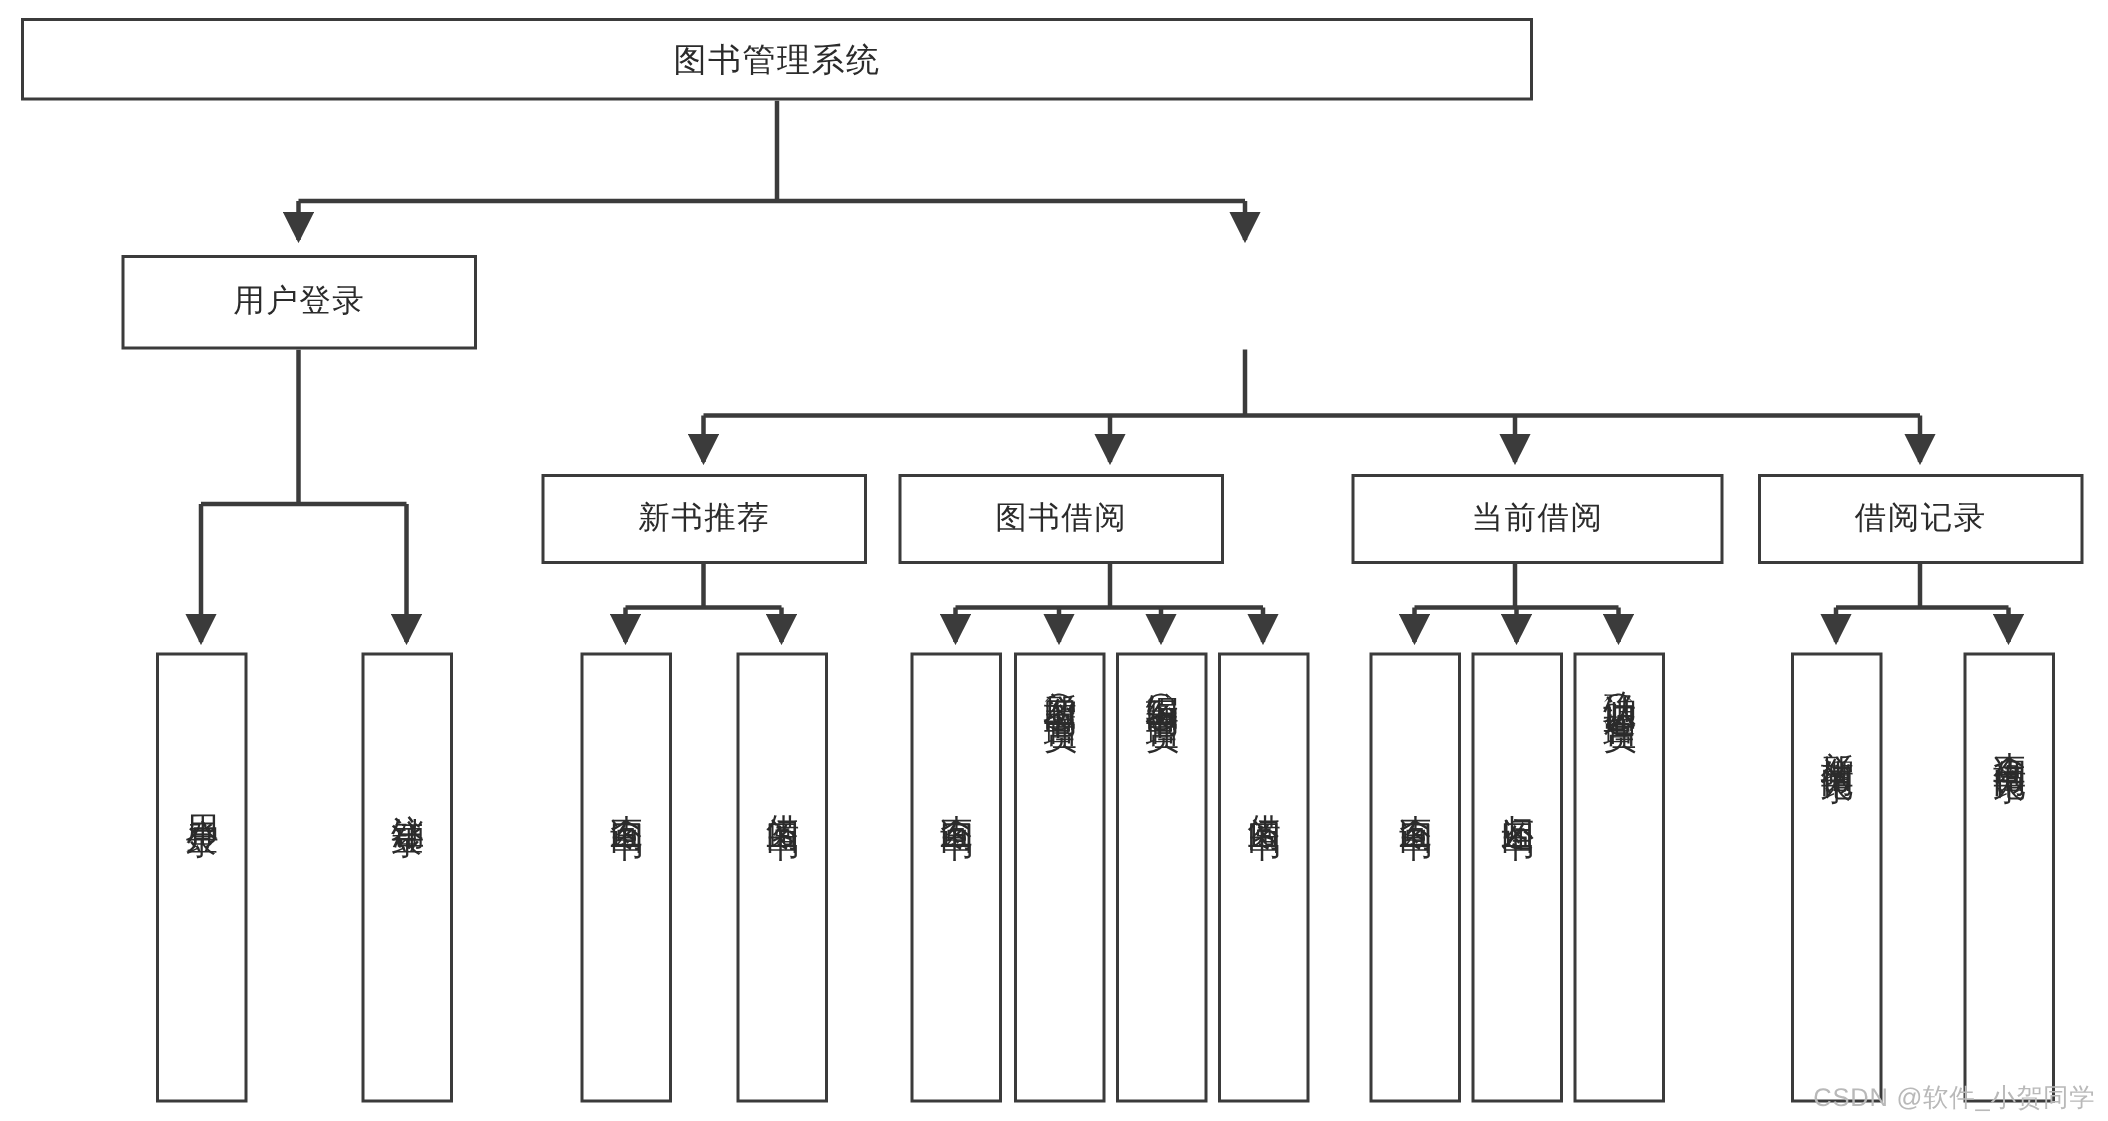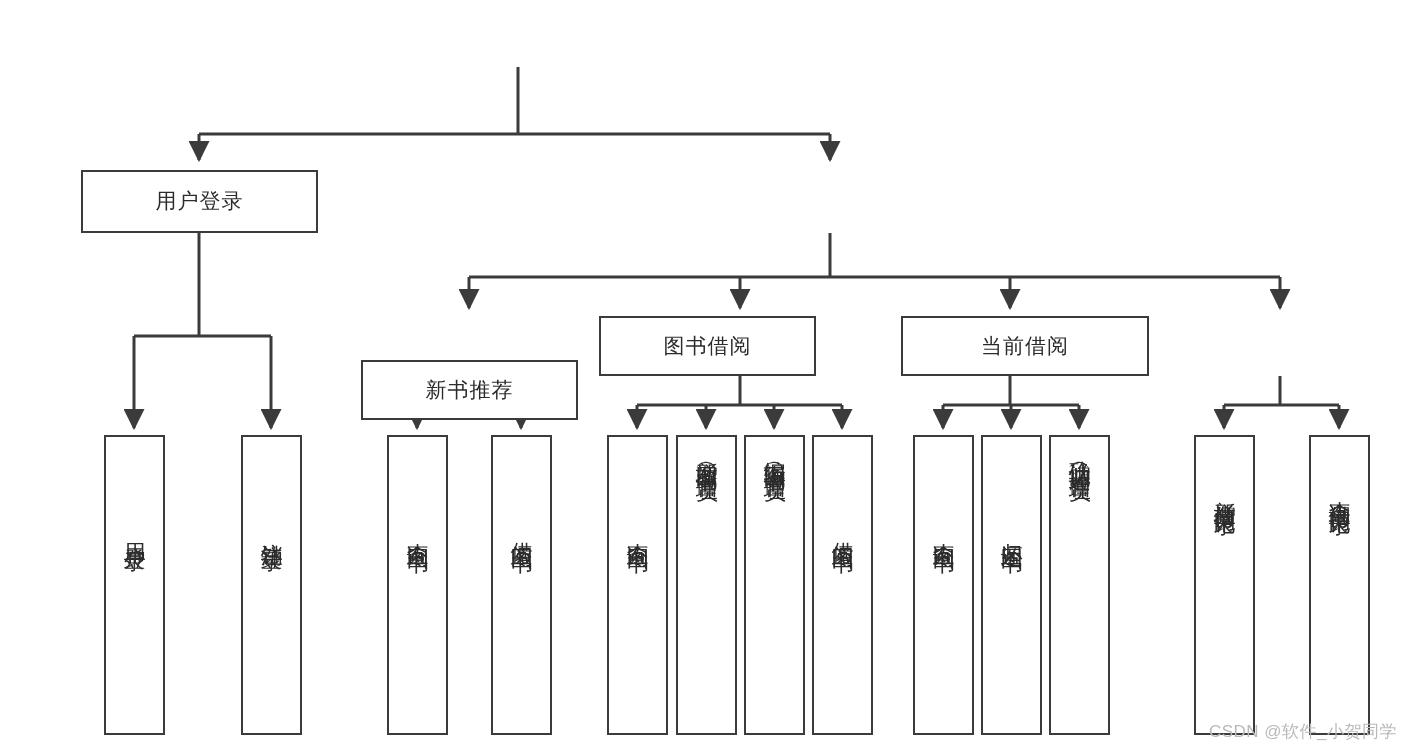--- a/index.html
+++ b/index.html
@@ -121,34 +121,40 @@
       <path d="M 1011 405 L 1011 428" marker-end="url(#arrow)"></path>
       <path d="M 1079 405 L 1079 428" marker-end="url(#arrow)"></path>
 
       <path d="M 1280 376 L 1280 405"></path>
       <path d="M 1224 405 L 1339 405"></path>
       <path d="M 1224 405 L 1224 428" marker-end="url(#arrow)"></path>
       <path d="M 1339 405 L 1339 428" marker-end="url(#arrow)"></path>
     </g>
   </svg>
 
+  <div class="node h-node n-root" style="left:14px; top:12px; width:1008px; height:55px;">
+    <span class="lbl">图书管理系统</span>
+  </div>
 
   <div class="node h-node" style="left:81px; top:170px; width:237px; height:63px;">
     <span class="lbl">用户登录</span>
   </div>
 
-  <div class="node h-node" style="left:361px; top:316px; width:217px; height:60px;margin-top:44px;">
+  <div class="node h-node" style="left:361px; top:316px; width:217px; height:60px;">
     <span class="lbl">新书推荐</span>
   </div>
   <div class="node h-node" style="left:599px; top:316px; width:217px; height:60px;">
     <span class="lbl">图书借阅</span>
   </div>
   <div class="node h-node" style="left:901px; top:316px; width:248px; height:60px;">
     <span class="lbl">当前借阅</span>
   </div>
+  <div class="node h-node" style="left:1172px; top:316px; width:217px; height:60px;">
+    <span class="lbl">借阅记录</span>
+  </div>
 
   <div class="node v-node pad-top2" style="left:104px; top:435px; width:61px; height:300px;">
     <span class="lbl">用户登录</span>
   </div>
   <div class="node v-node pad-top2" style="left:241px; top:435px; width:61px; height:300px;">
     <span class="lbl">注销登录</span>
   </div>
 
   <div class="node v-node pad-top2" style="left:387px; top:435px; width:61px; height:300px;">
     <span class="lbl">查询图书</span>

